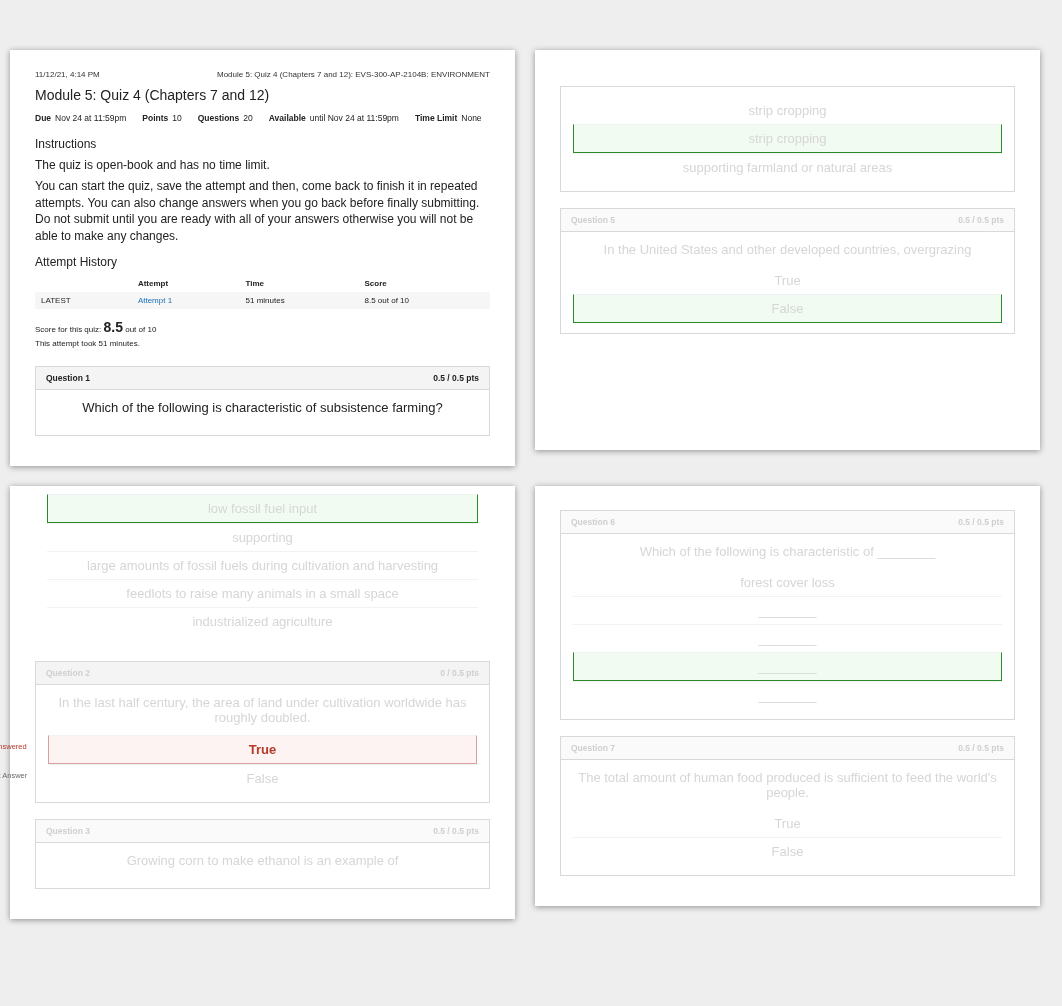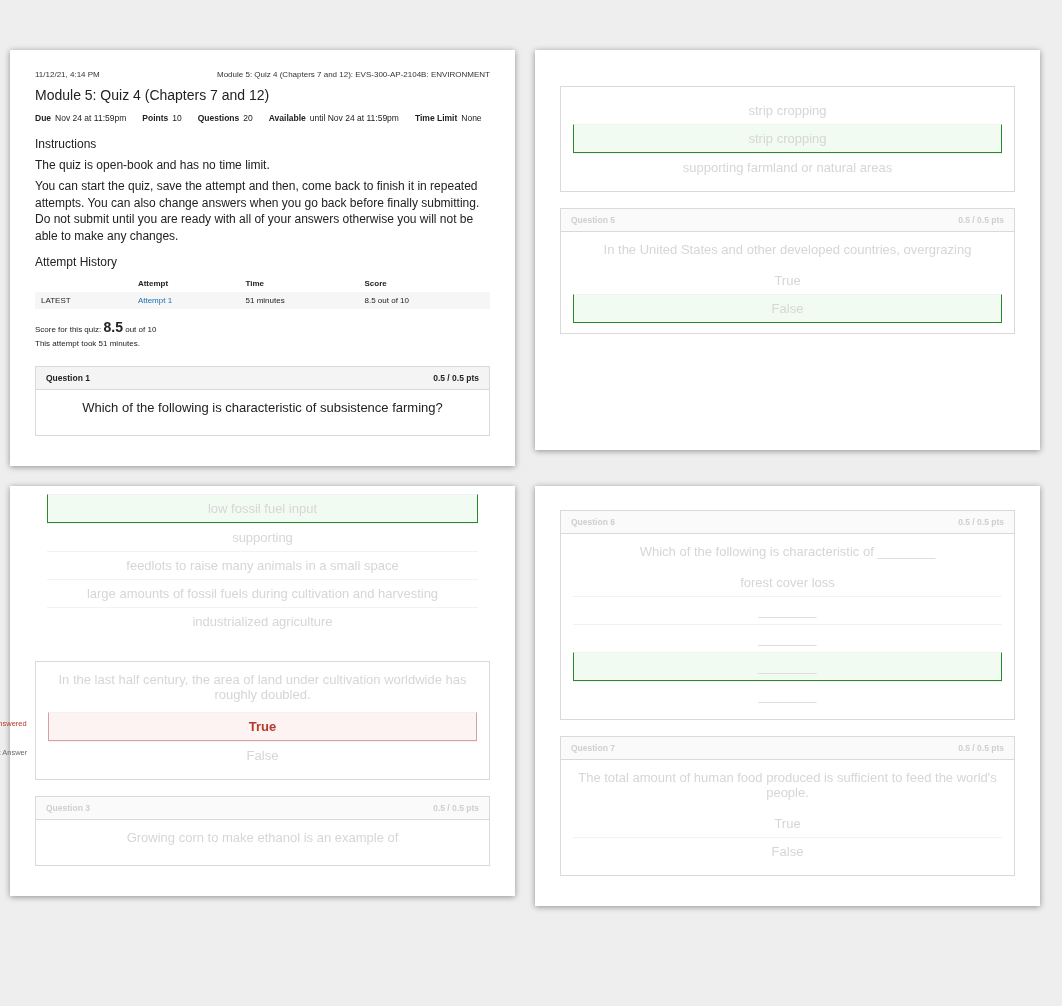--- a/index.html
+++ b/index.html
@@ -229,27 +229,31 @@
         <div class="answer boxed-correct">False</div>
       </div>
     </div>
   </div>
 
   <div class="sheet" style="padding-top:8px;">
     <div class="qcard faded" style="border:none;margin-top:0;">
       <div class="qbody" style="padding-top:0;">
         <div class="answer first boxed-correct">low fossil fuel input</div>
         <div class="answer">supporting</div>
+        <div class="answer">large amounts of fossil fuels during cultivation and harvesting</div>
         <div class="answer">feedlots to raise many animals in a small space</div>
-        <div class="answer">large amounts of fossil fuels during cultivation and harvesting</div>
         <div class="answer">industrialized agriculture</div>
       </div>
     </div>
 
     <div class="qcard faded">
+      <div class="qhead incorrect">
+        <span>Question 2</span>
+        <span>0 / 0.5 pts</span>
+      </div>
       <div class="qbody">
         <div class="qprompt">In the last half century, the area of land under cultivation worldwide has roughly doubled.</div>
         <div class="answer first boxed-wrong you-wrong">
           <span class="tf-true">True</span>
         </div>
         <div class="answer correct-ans">False</div>
       </div>
     </div>
 
     <div class="qcard faded">

